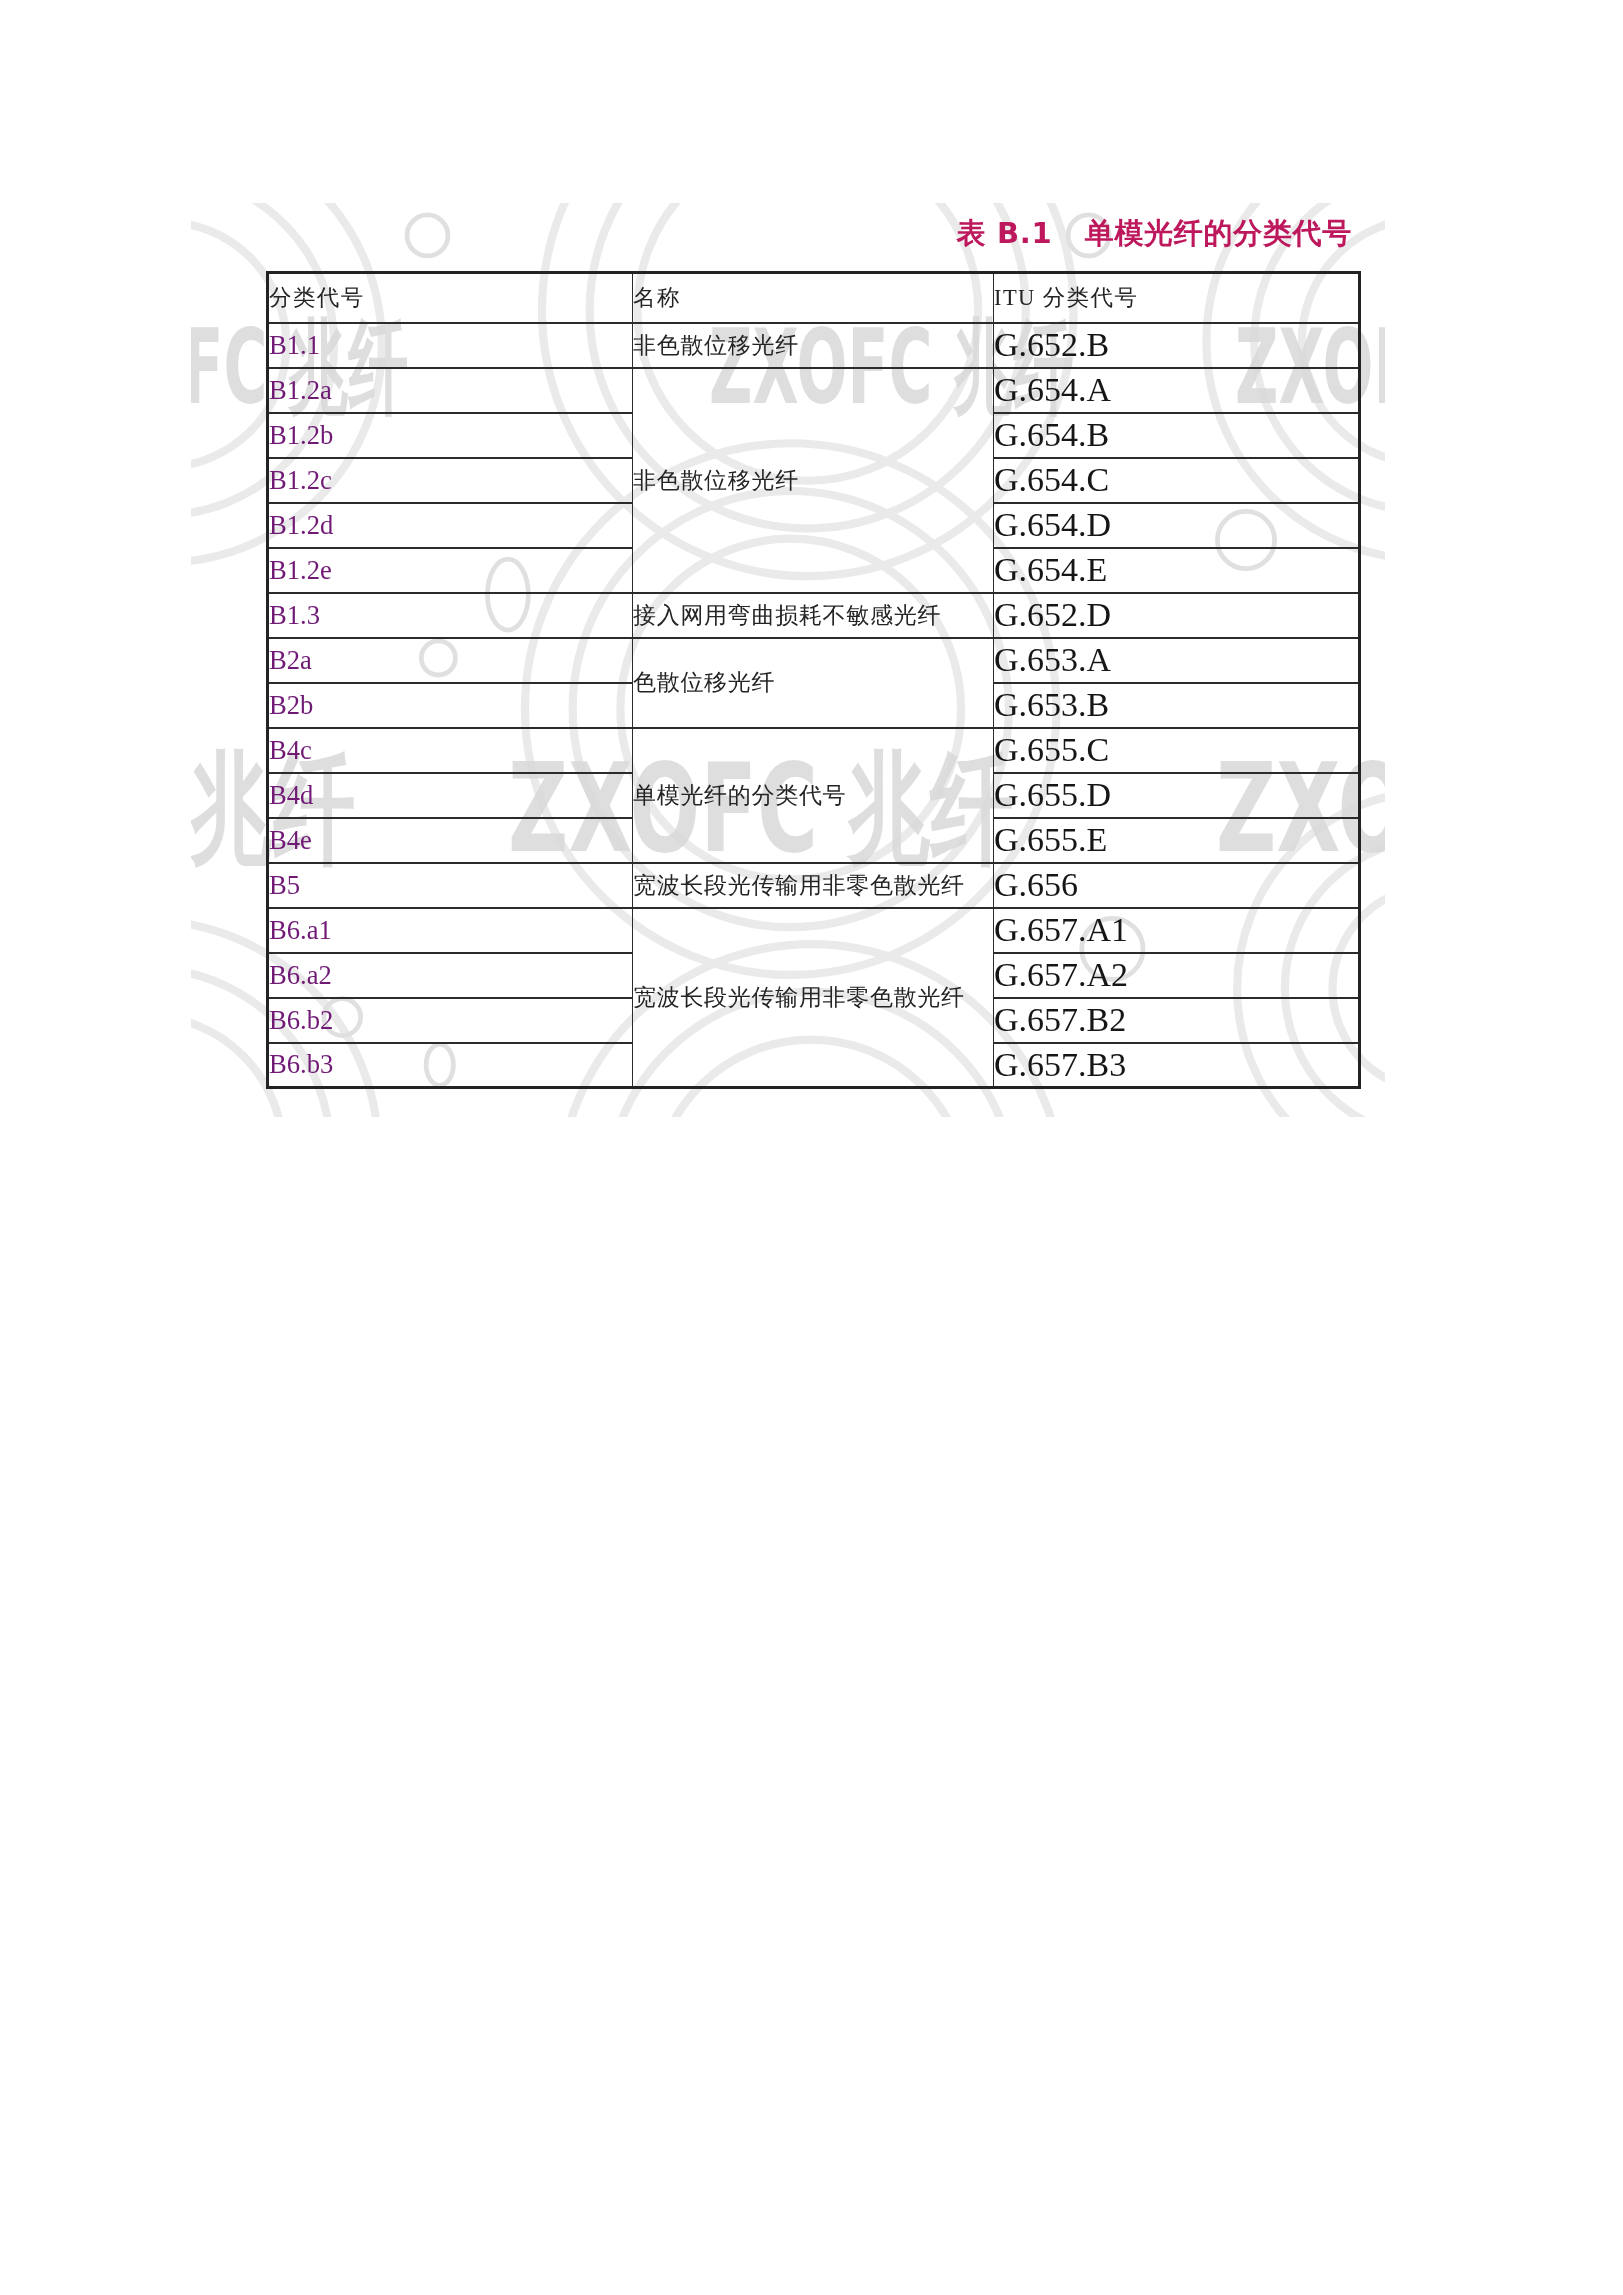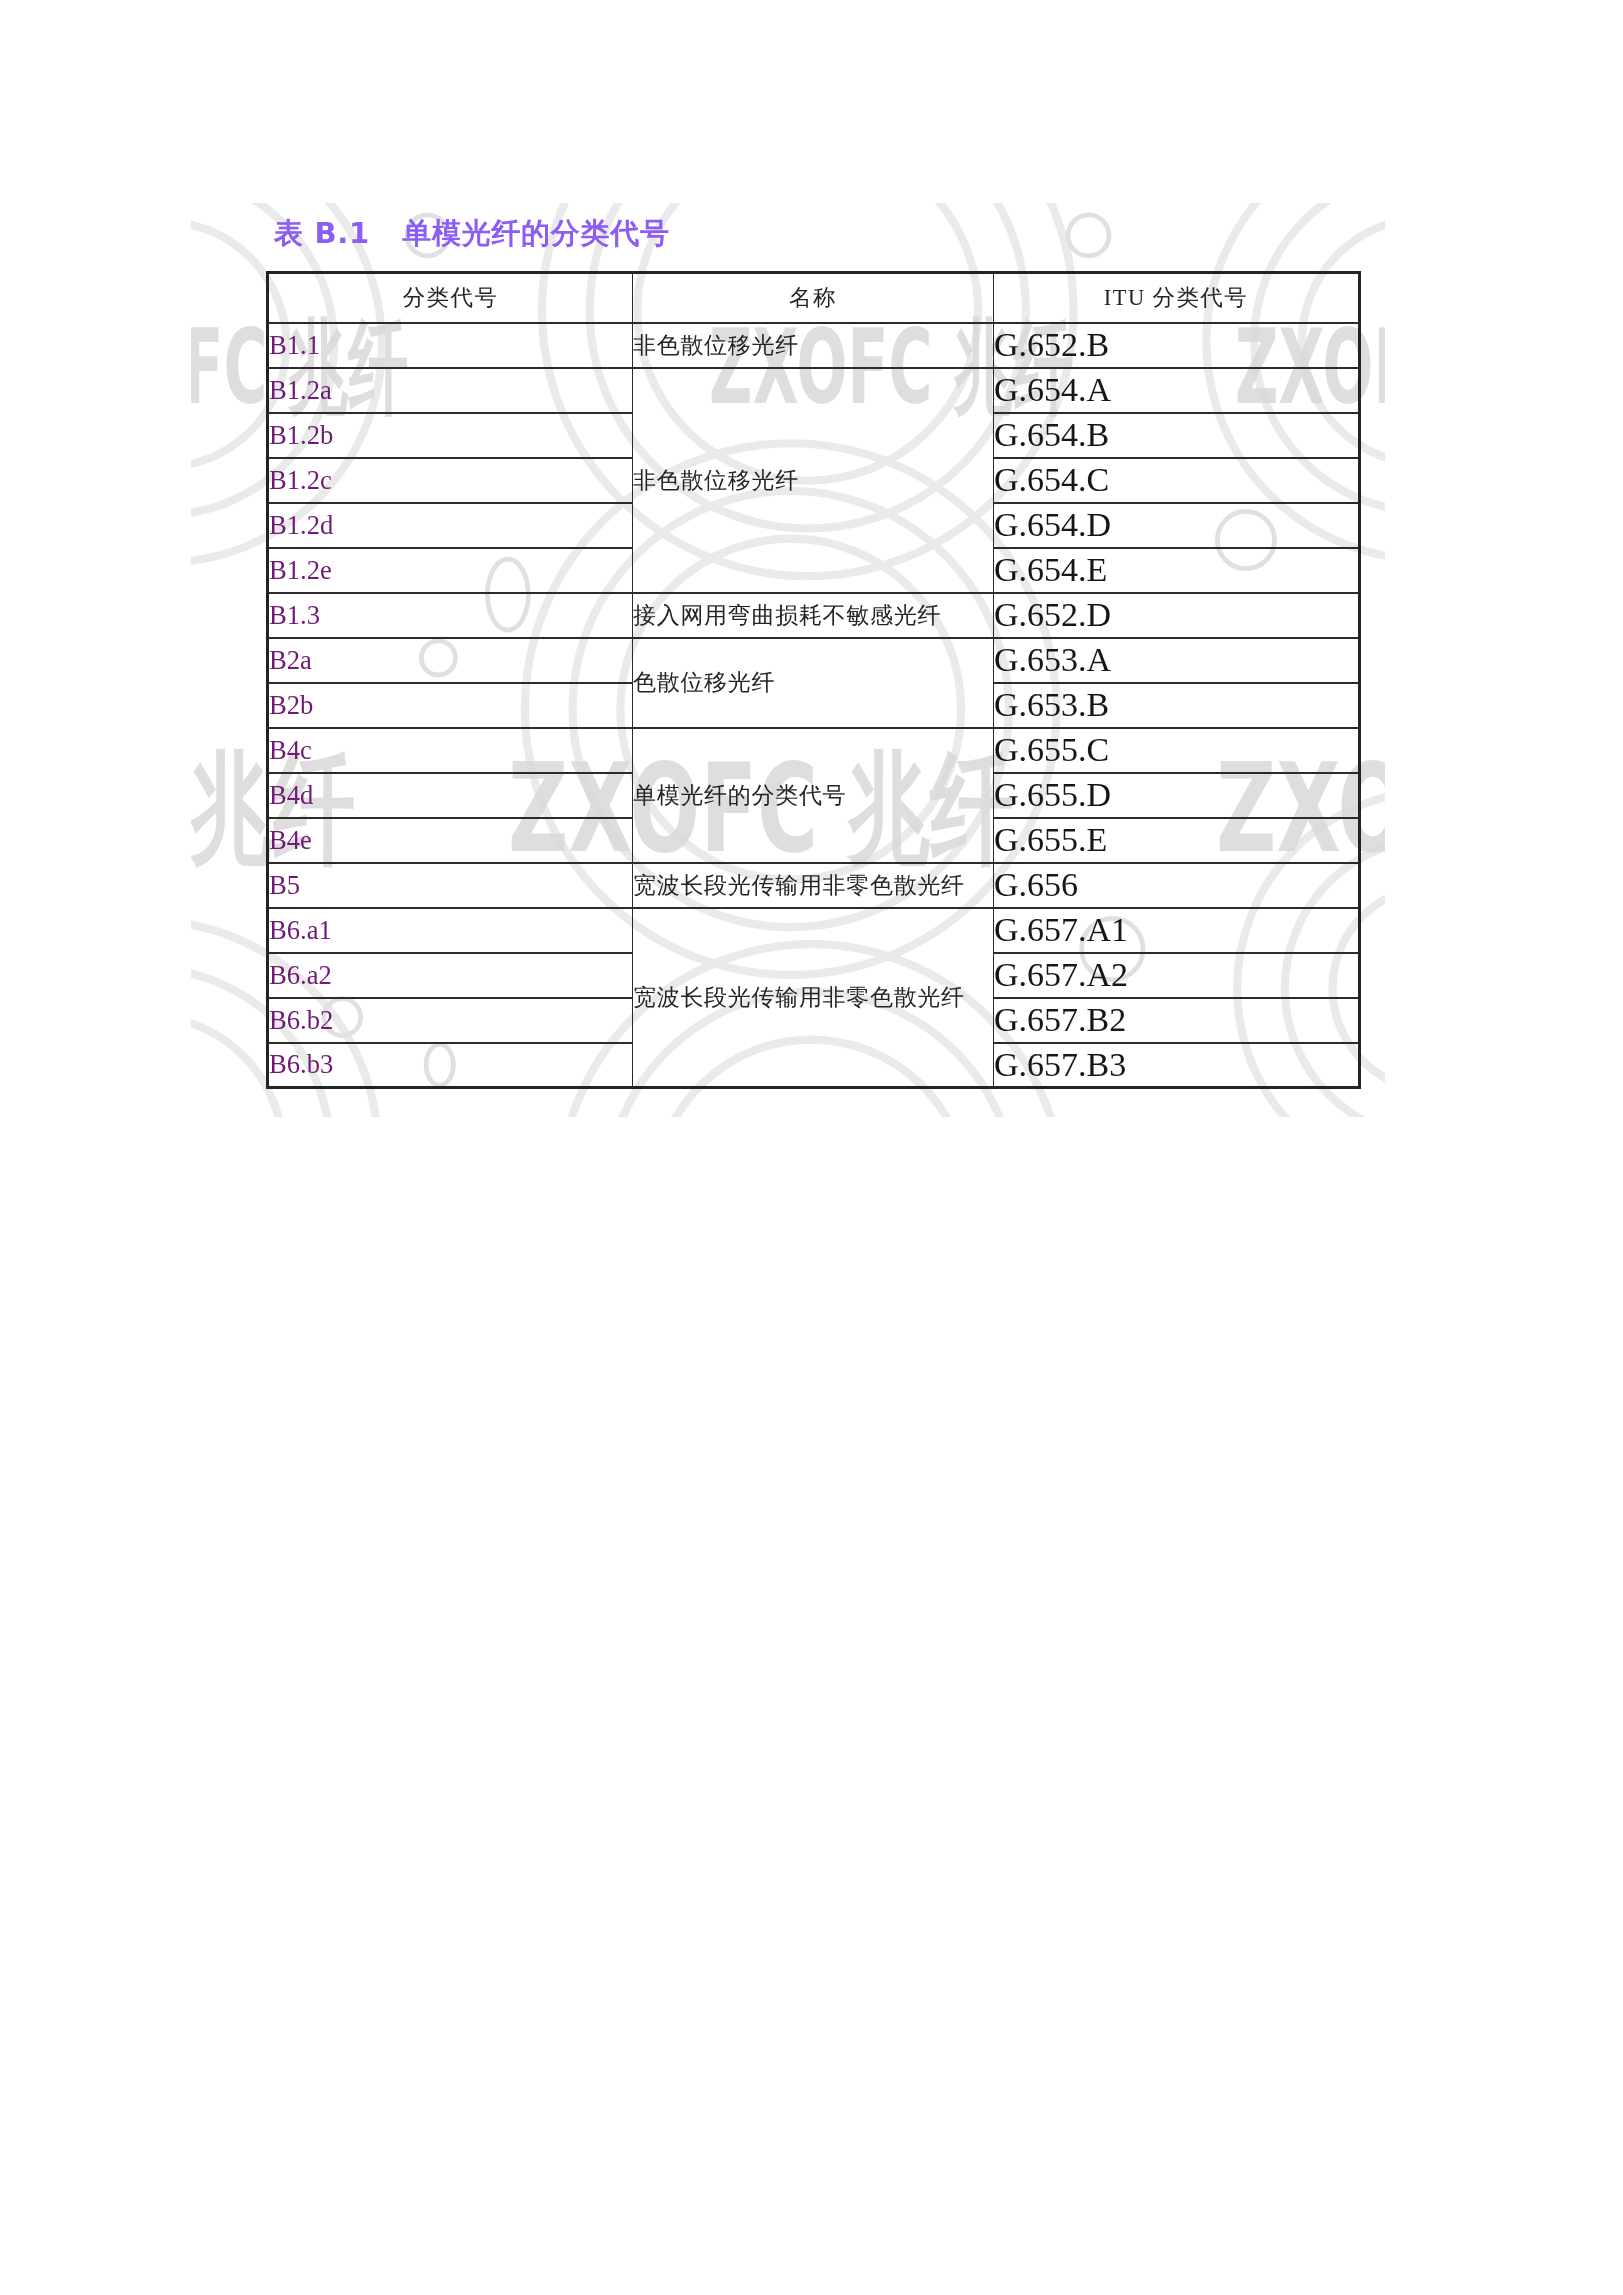--- a/index.html
+++ b/index.html
@@ -47,30 +47,30 @@
   .wm-a1 { left: -147px; }
   .wm-a2 { left:  518px; }
   .wm-a3 { left: 1044px; }
   .wm-b1 { left: -341px; }
   .wm-b2 { left:  317px; }
   .wm-b3 { left: 1025px; }
 
   
   .doc-title {
     position: absolute;
-    left: 274px;
+    left: 260px;
     top: 214px;
     width: 1092px;
     margin: 0;
-    text-align: left;
+    text-align: right;
     font-family: "DejaVu Sans", "Liberation Sans", sans-serif;
     font-weight: 700;
     font-size: 29px;
     letter-spacing: 0.7px;
-    color: #8b5cf6;
+    color: #be185d;
     white-space: pre;
   }
 
   
   table.classification {
     position: absolute;
     left: 266px;
     top: 271px;
     width: 1092px;
     border-collapse: collapse;
@@ -93,21 +93,21 @@
     padding: 0;
     vertical-align: middle;
     background: transparent;
   }
   table.classification thead tr { height: 50px; }
   table.classification tbody tr { height: 45px; }
   th.hdr {
     font-weight: 400;
     font-size: 22.5px;
     color: #242424;
-    text-align: center;
+    text-align: left;
     letter-spacing: 1.4px;
   }
   td.code {
     font-size: 26.6px;
     padding-left: 19px;
     color: #701a75;
   }
   td.name {
     font-size: 23px;
     padding-left: 11px;

